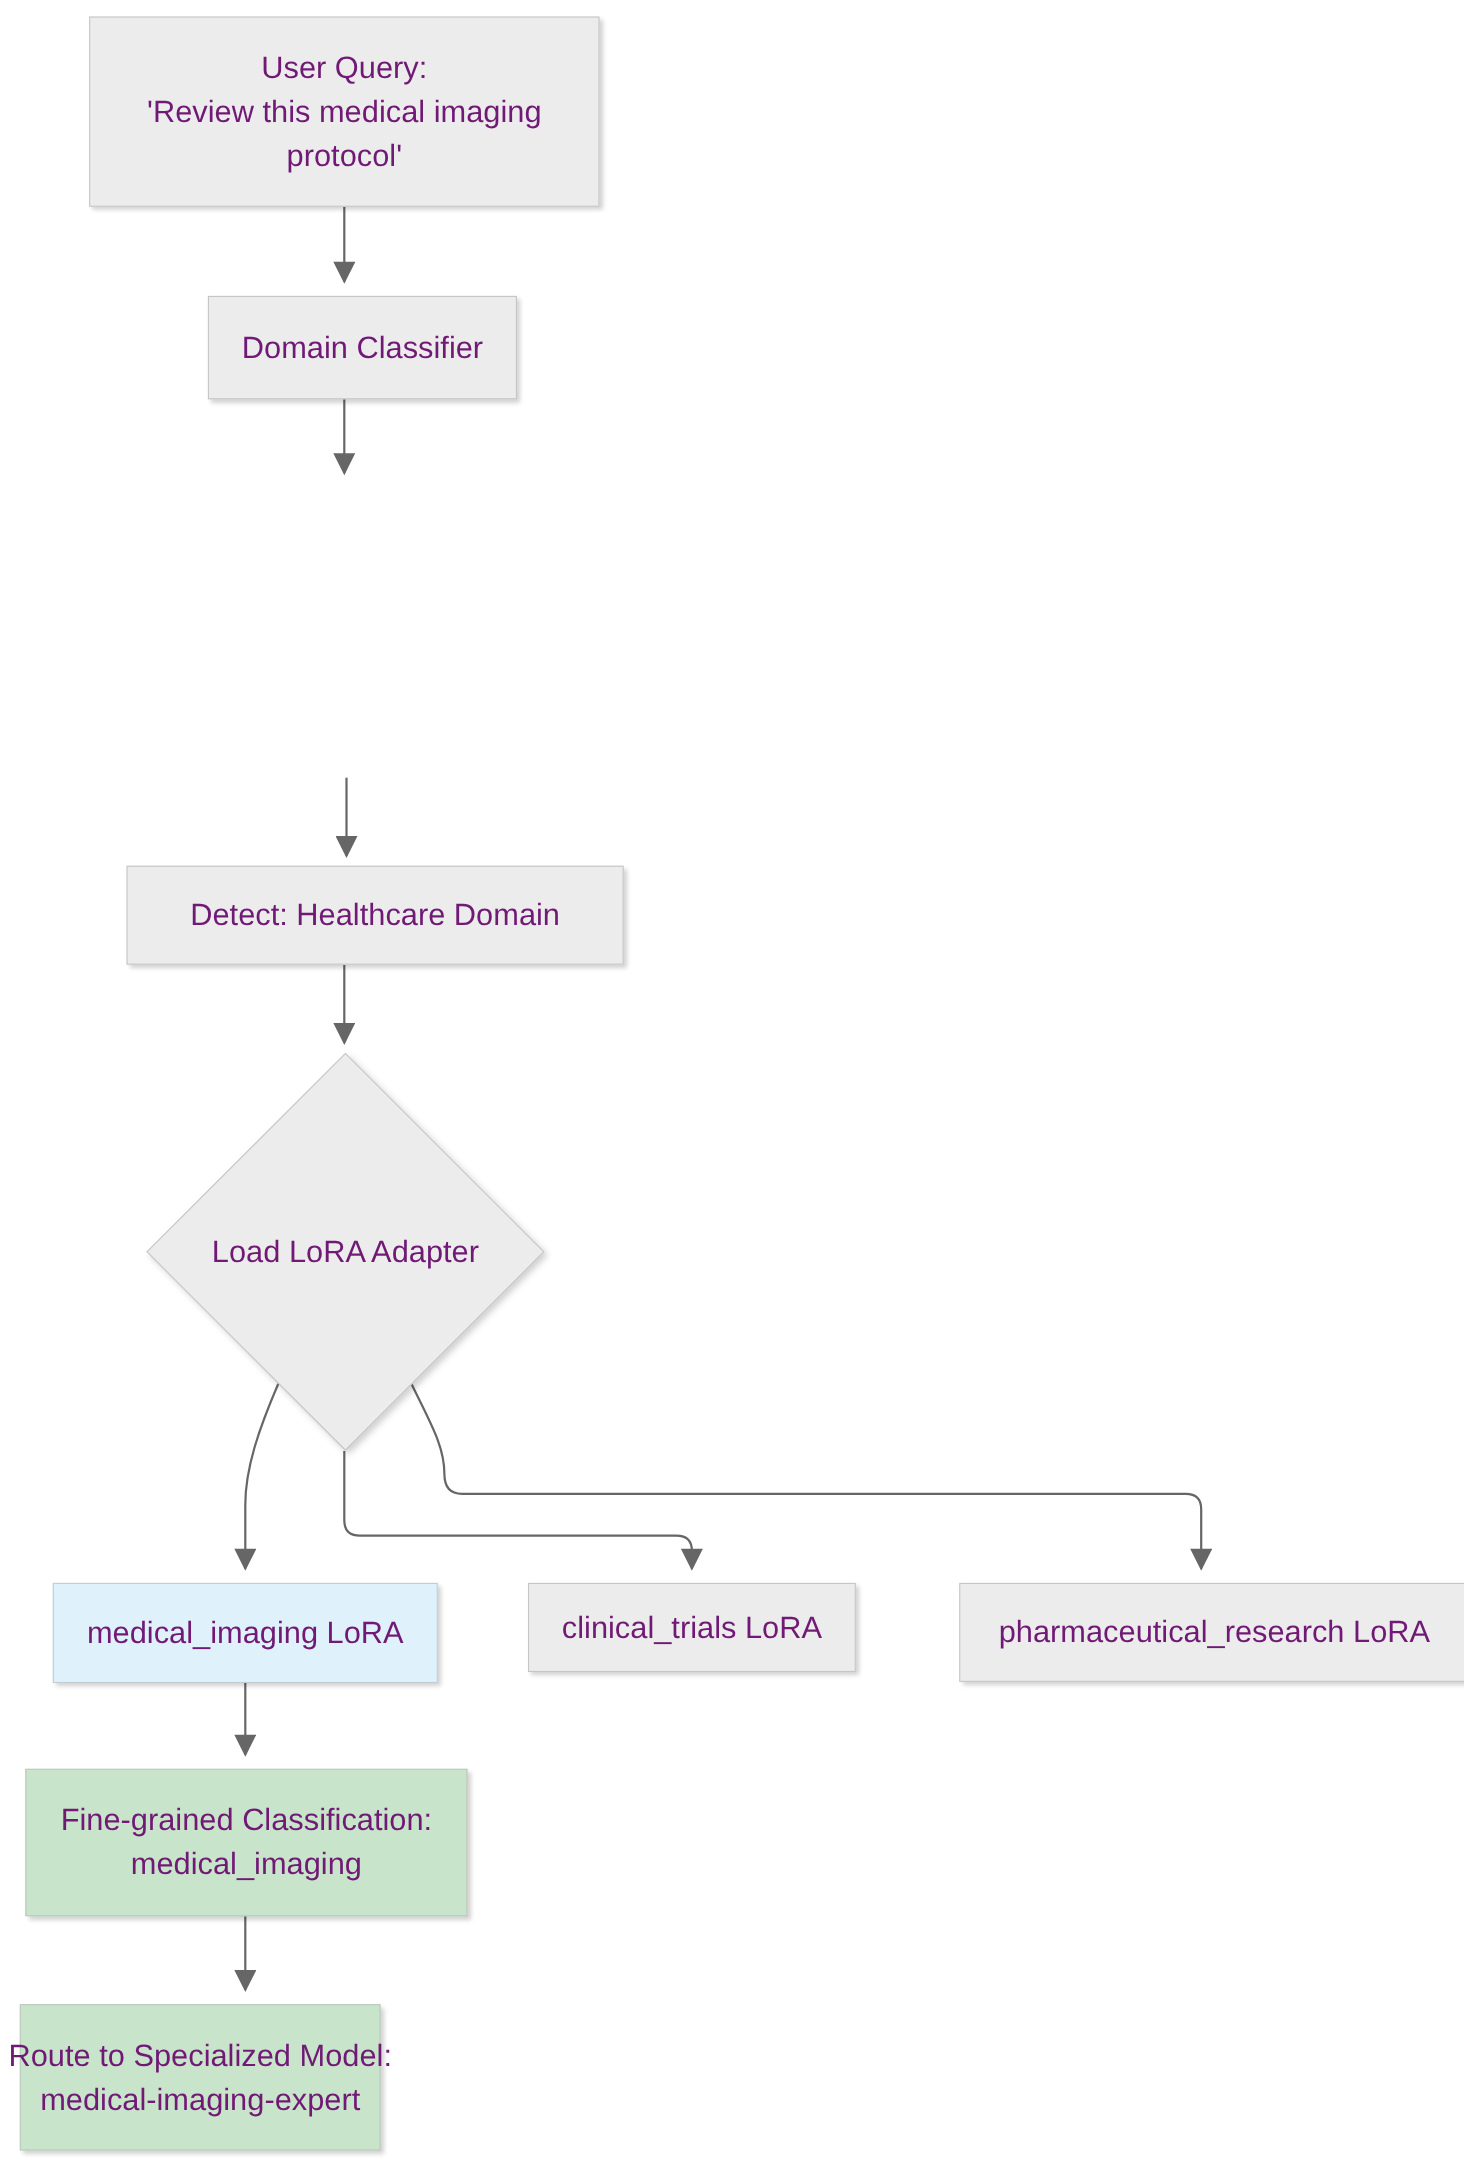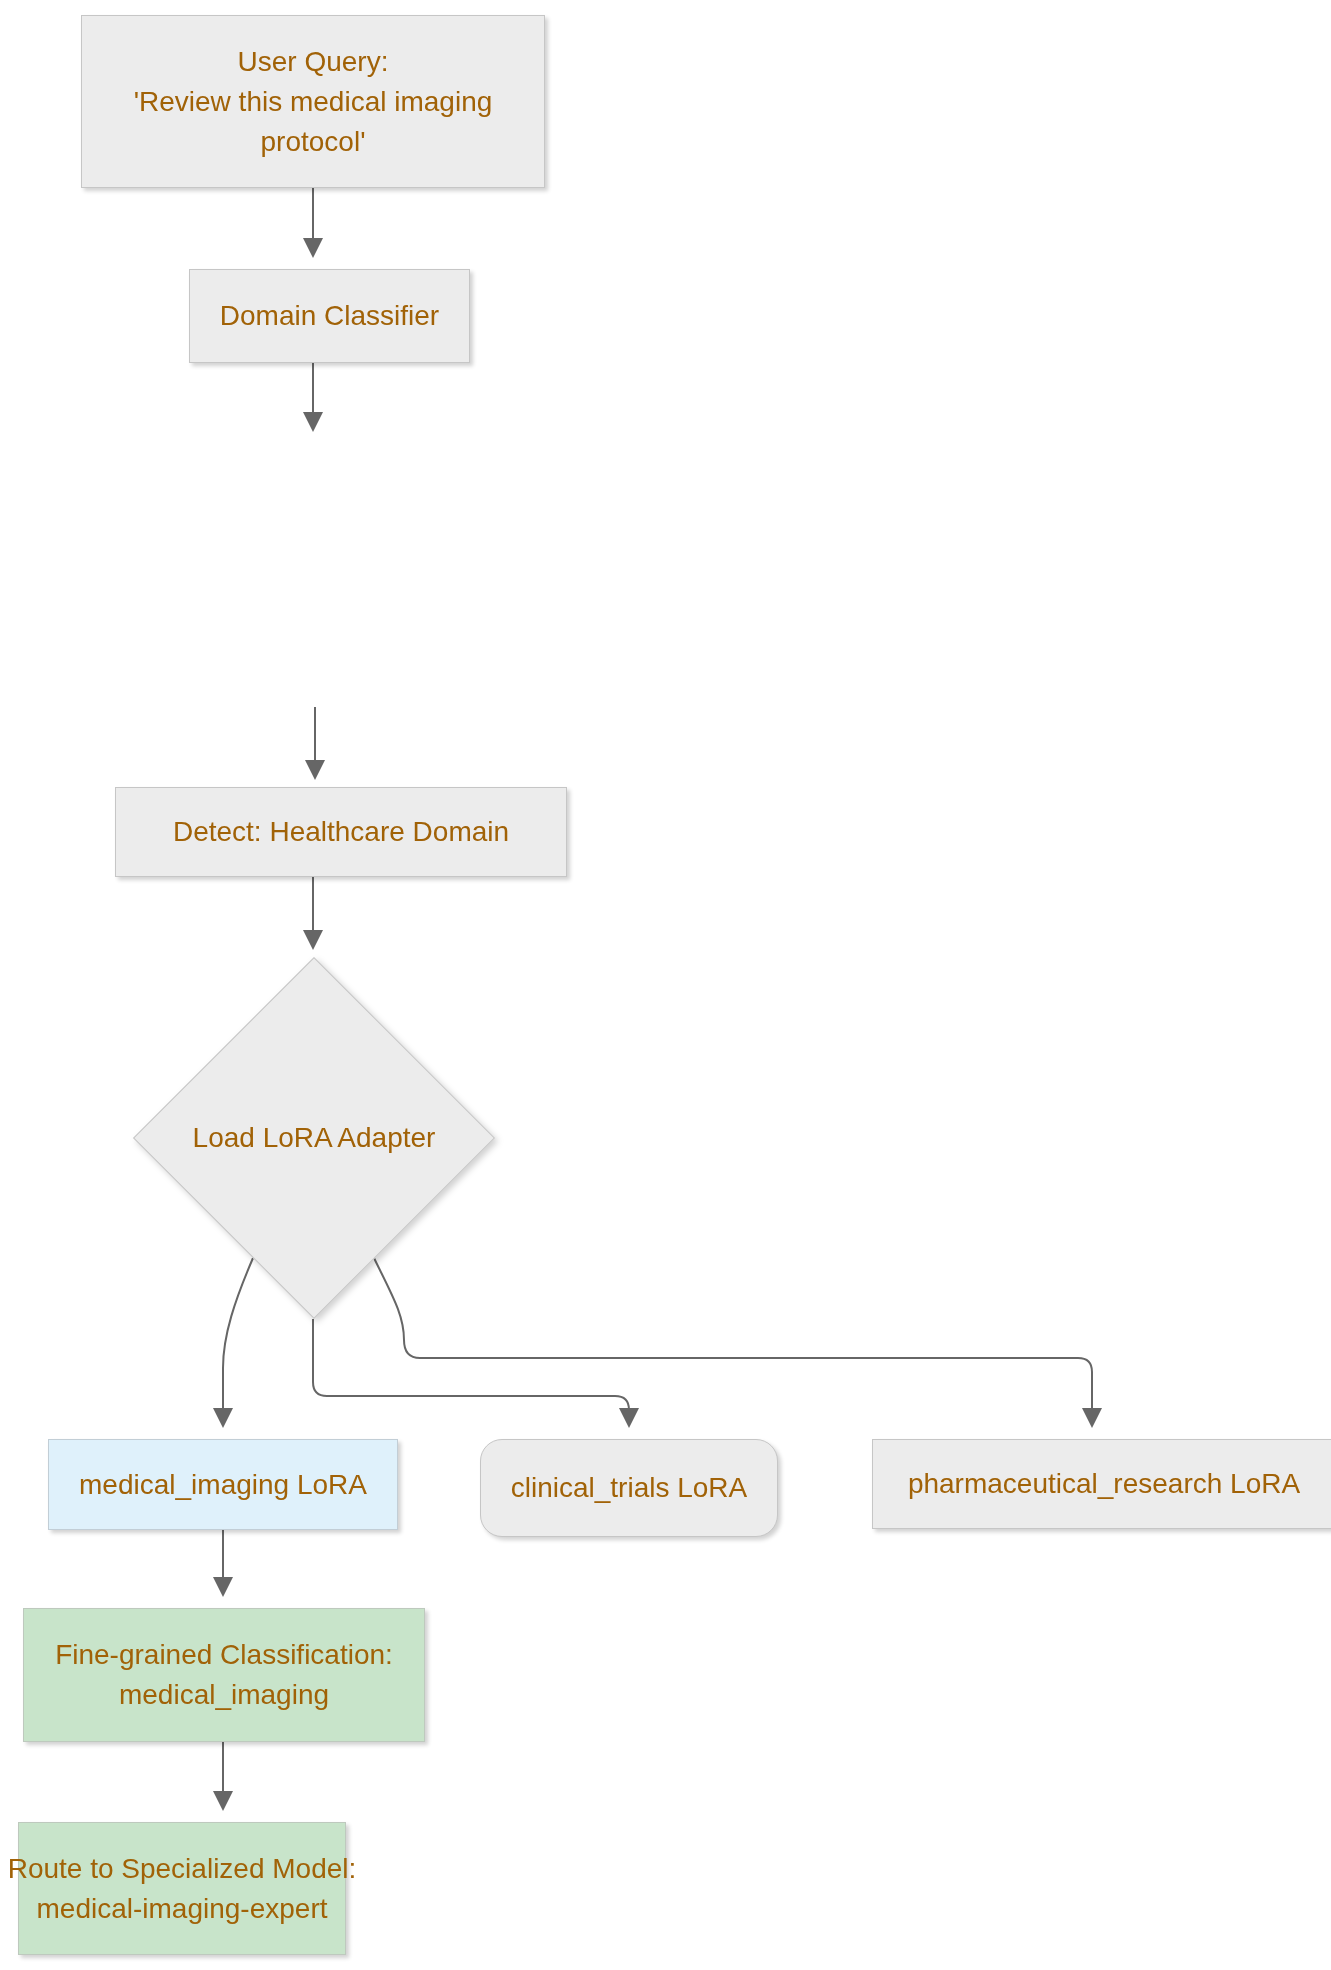--- a/index.html
+++ b/index.html
@@ -6,21 +6,21 @@
     margin: 0;
     padding: 0;
     background: #ffffff;
   }
   .canvas {
     position: relative;
     width: 1331px;
     height: 1970px;
     background: #ffffff;
     font-family: "Liberation Sans", "DejaVu Sans", sans-serif;
-    color: #a16207;
+    color: #701a75;
     overflow: hidden;
   }
   .edge-layer {
     position: absolute;
     left: 0;
     top: 0;
     pointer-events: none;
   }
   .edge-path {
     fill: none;
@@ -112,21 +112,21 @@
 
   <div class="diamond" style="left:133px; top:957px; width:362px; height:362px;">
     <div class="diamond-shape" style="width: 256px; height: 256px; background: rgb(236, 236, 236); border-color: rgb(198, 198, 198);"></div>
     <div class="diamond-label">Load LoRA Adapter</div>
   </div>
 
   <div class="node" style="left: 48px; top: 1439px; width: 350px; height: 91px; background: rgb(223, 241, 251); border-color: rgb(194, 206, 214);">
     <span class="line">medical_imaging LoRA</span>
   </div>
 
-  <div class="node" style="left: 480px; top: 1439px; width: 298px; height: 98px; background: rgb(236, 236, 236); border-color: rgb(198, 198, 198); border-radius: 22px;">
+  <div class="node" style="left: 480px; top: 1439px; width: 298px; height: 81px; background: rgb(236, 236, 236); border-color: rgb(198, 198, 198);">
     <span class="line">clinical_trials LoRA</span>
   </div>
 
   <div class="node" style="left: 872px; top: 1439px; width: 464px; height: 90px; background: rgb(236, 236, 236); border-color: rgb(198, 198, 198);">
     <span class="line">pharmaceutical_research LoRA</span>
   </div>
 
   <div class="node" style="left: 23px; top: 1608px; width: 402px; height: 134px; background: rgb(200, 228, 202); border-color: rgb(190, 201, 190);">
     <span class="line">Fine-grained Classification:</span>
     <span class="line">medical_imaging</span>

